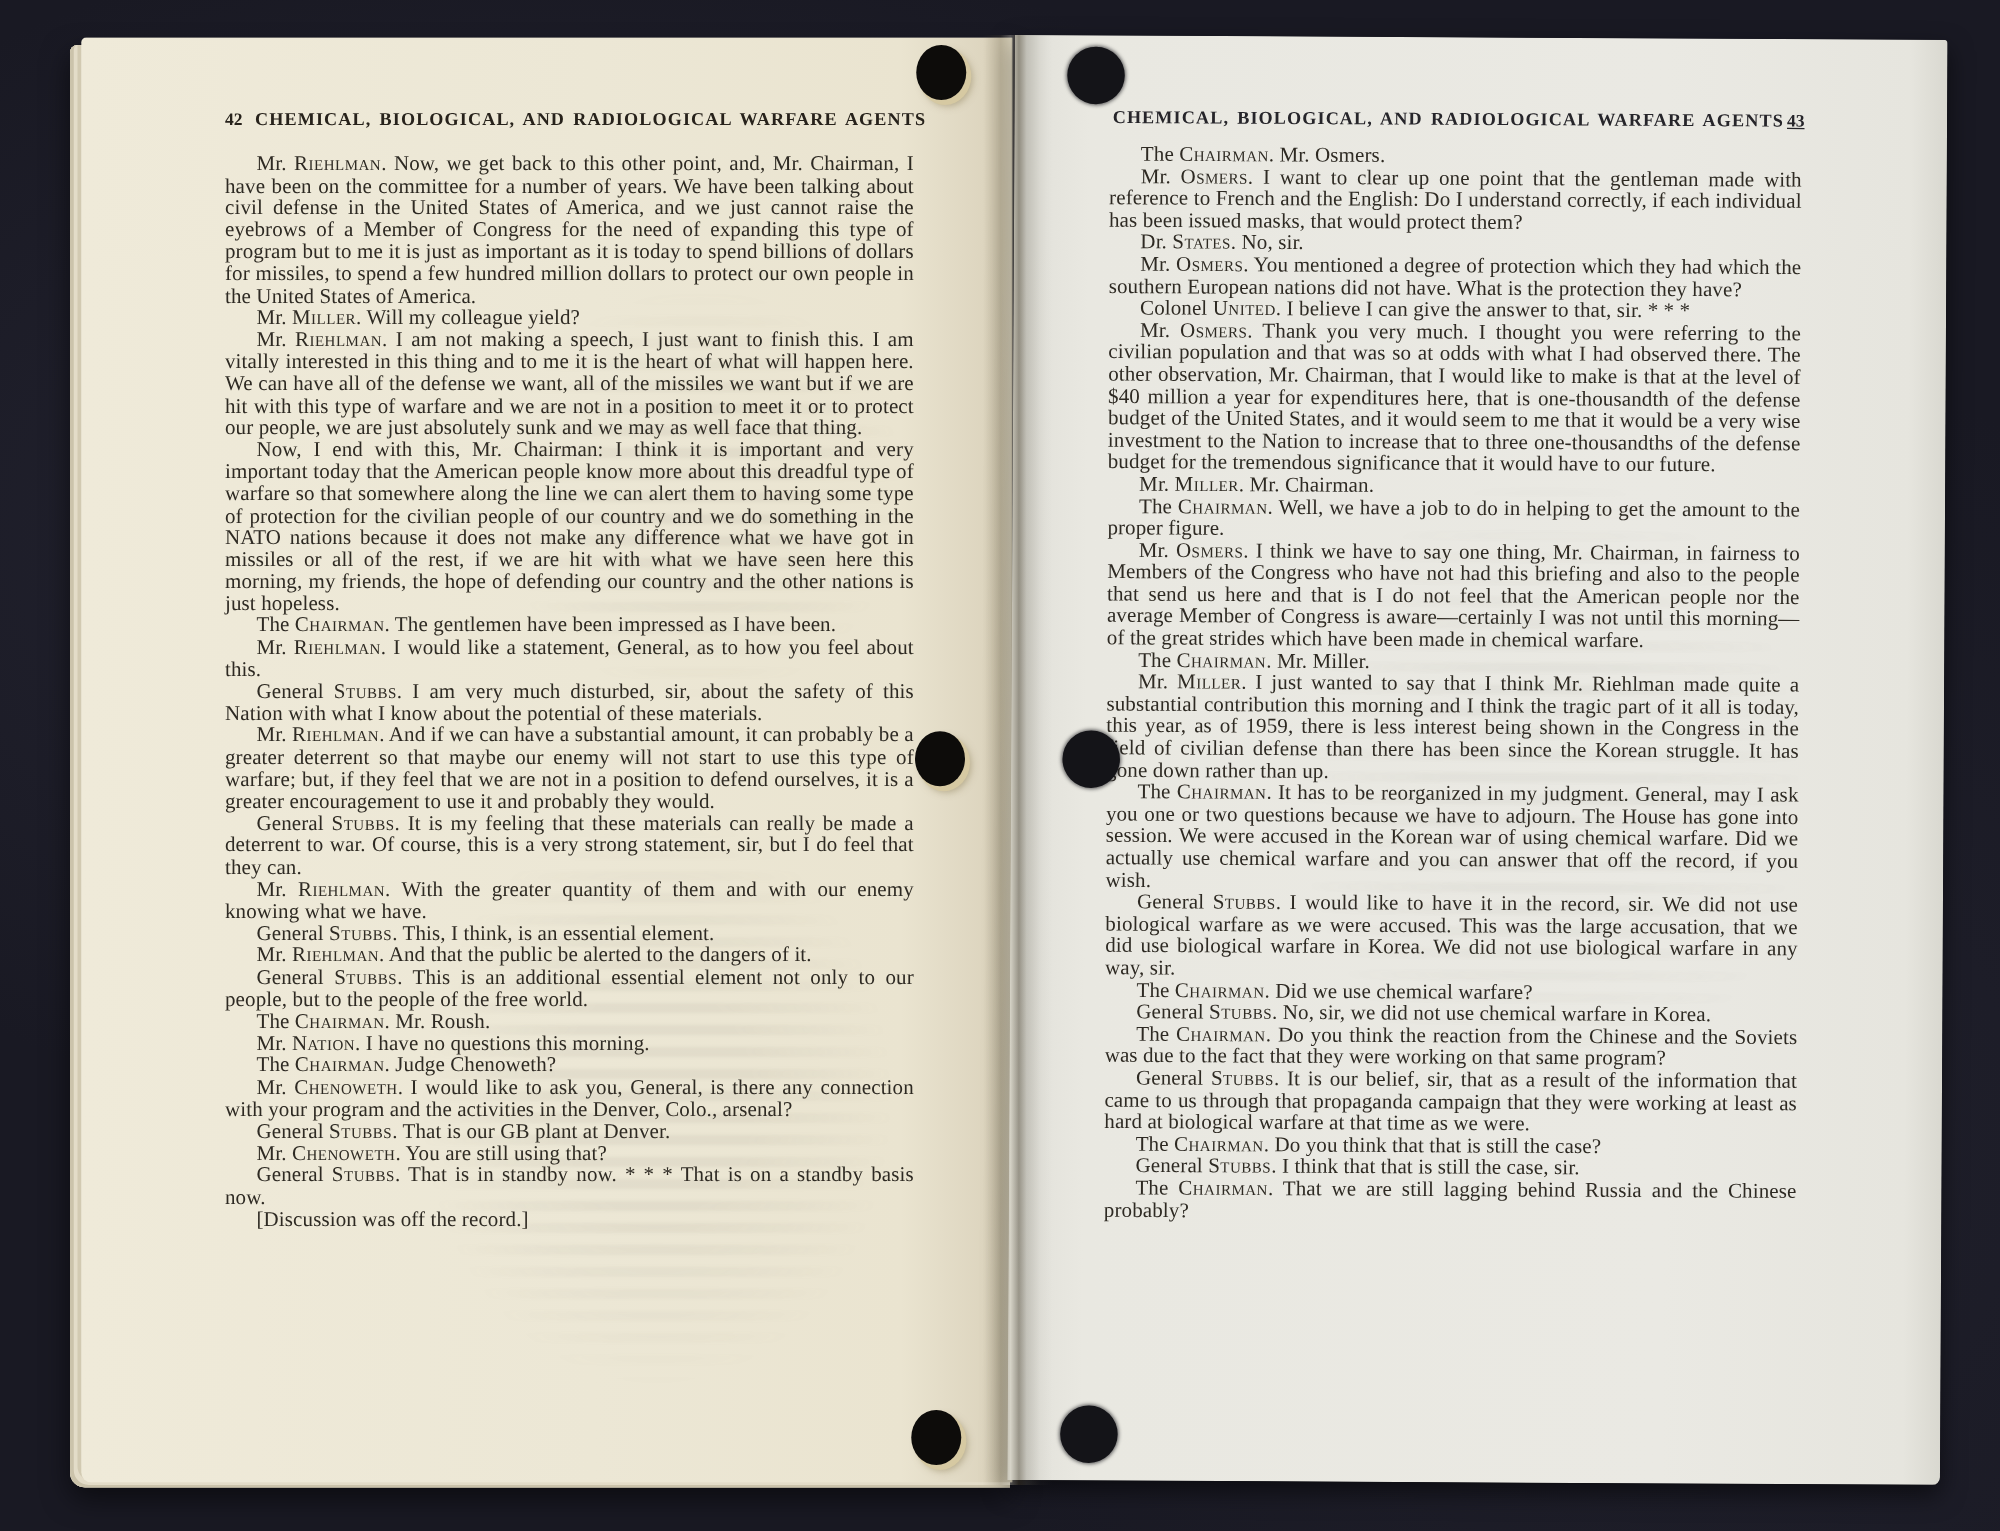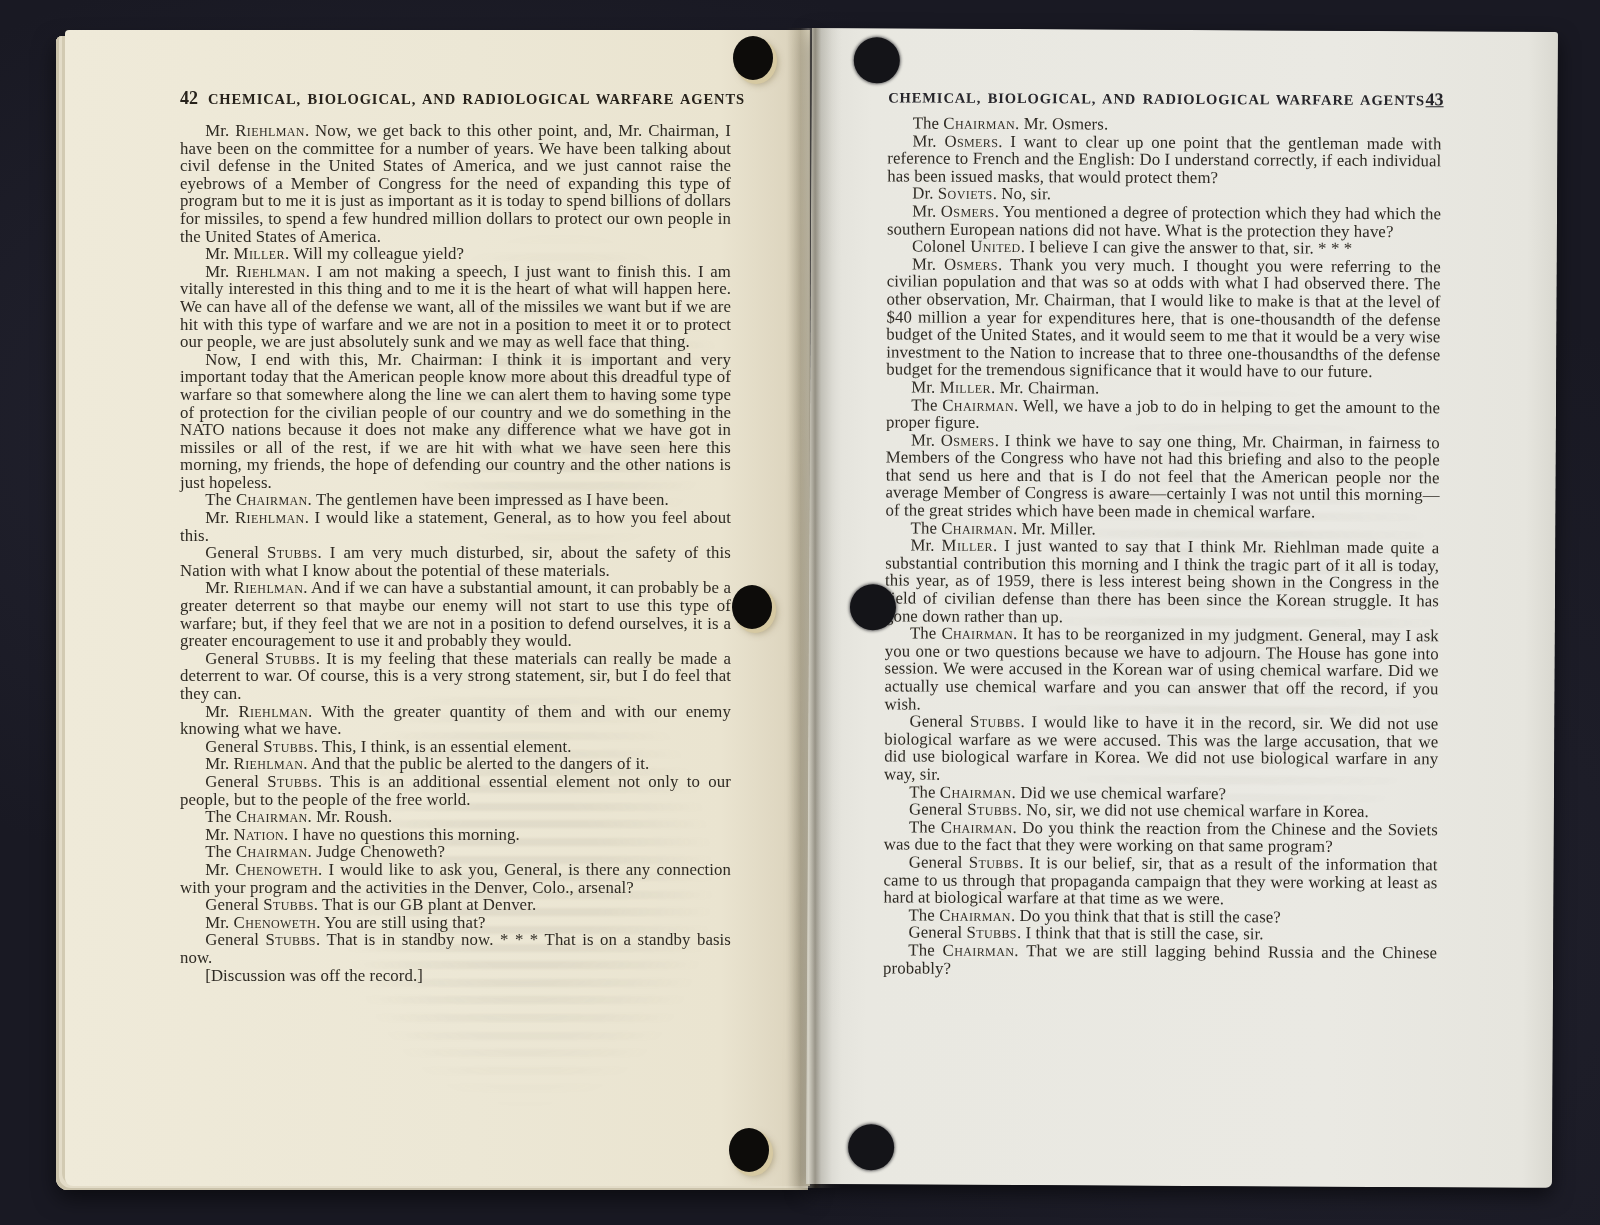--- a/index.html
+++ b/index.html
@@ -50,21 +50,21 @@
     position:absolute;top:58px;height:22px;
     display:flex;align-items:baseline;
     color:#27221b;font-weight:bold;white-space:nowrap;
   }
   .page-left .running-head{left:115px;width:552px;}
   .page-right .running-head{left:76px;width:556px;color:#26252a;}
   .running-title{
     flex:1;text-align:center;
     font-size:14.5px;letter-spacing:.9px;word-spacing:2px;
   }
-  .pagenum{font-size:18px;}
+  .pagenum{font-size:14px;}
   .page-left .pagenum{margin-right:10px;}
   .page-right .pagenum{text-decoration:underline;}
   
   .body-col{
     position:absolute;
     text-align:justify;
     hyphens:auto;
     color:#2e2a23;
     font-size:16.8px;line-height:17.6px;
     letter-spacing:.1px;
@@ -158,21 +158,21 @@
   </div>
 
   <div class="page page-right">
     <div class="running-head">
       <span class="running-title">CHEMICAL, BIOLOGICAL, AND RADIOLOGICAL WARFARE AGENTS</span>
       <span class="pagenum">43</span>
     </div>
     <div class="body-col" id="right-col" style="color: rgb(46, 42, 35);">
         <p class="para">The <span class="sc">Chairman</span>.  Mr. Osmers.</p>
         <p class="para">Mr. <span class="sc">Osmers</span>.  I want to clear up one point that the gentleman made with reference to French and the English: Do I understand correctly, if each individual has been issued masks, that would protect them?</p>
-        <p class="para">Dr. <span class="sc">Soviets</span>.  No, sir.</p>
+        <p class="para">Dr. <span class="sc">States</span>.  No, sir.</p>
         <p class="para">Mr. <span class="sc">Osmers</span>.  You mentioned a degree of protection which they had which the southern European nations did not have.  What is the protection they have?</p>
         <p class="para">Colonel <span class="sc">United</span>.  I believe I can give the answer to that, sir. * * *</p>
         <p class="para">Mr. <span class="sc">Osmers</span>.  Thank you very much.  I thought you were referring to the civilian population and that was so at odds with what I had observed there.  The other observation, Mr. Chairman, that I would like to make is that at the level of $40 million a year for expenditures here, that is one-thousandth of the defense budget of the United States, and it would seem to me that it would be a very wise investment to the Nation to increase that to three one-thousandths of the defense budget for the tremendous significance that it would have to our future.</p>
         <p class="para">Mr. <span class="sc">Miller</span>.  Mr. Chairman.</p>
         <p class="para">The <span class="sc">Chairman</span>.  Well, we have a job to do in helping to get the amount to the proper figure.</p>
         <p class="para">Mr. <span class="sc">Osmers</span>.  I think we have to say one thing, Mr. Chairman, in fairness to Members of the Congress who have not had this briefing and also to the people that send us here and that is I do not feel that the American people nor the average Member of Congress is aware—certainly I was not until this morning—of the great strides which have been made in chemical warfare.</p>
         <p class="para">The <span class="sc">Chairman</span>.  Mr. Miller.</p>
         <p class="para">Mr. <span class="sc">Miller</span>.  I just wanted to say that I think Mr. Riehlman made quite a substantial contribution this morning and I think the tragic part of it all is today, this year, as of 1959, there is less interest being shown in the Congress in the field of civilian defense than there has been since the Korean struggle.  It has gone down rather than up.</p>
         <p class="para">The <span class="sc">Chairman</span>.  It has to be reorganized in my judgment.  General, may I ask you one or two questions because we have to adjourn.  The House has gone into session.  We were accused in the Korean war of using chemical warfare.  Did we actually use chemical warfare and you can answer that off the record, if you wish.</p>
         <p class="para">General <span class="sc">Stubbs</span>.  I would like to have it in the record, sir.  We did not use biological warfare as we were accused.  This was the large accusation, that we did use biological warfare in Korea.  We did not use biological warfare in any way, sir.</p>

